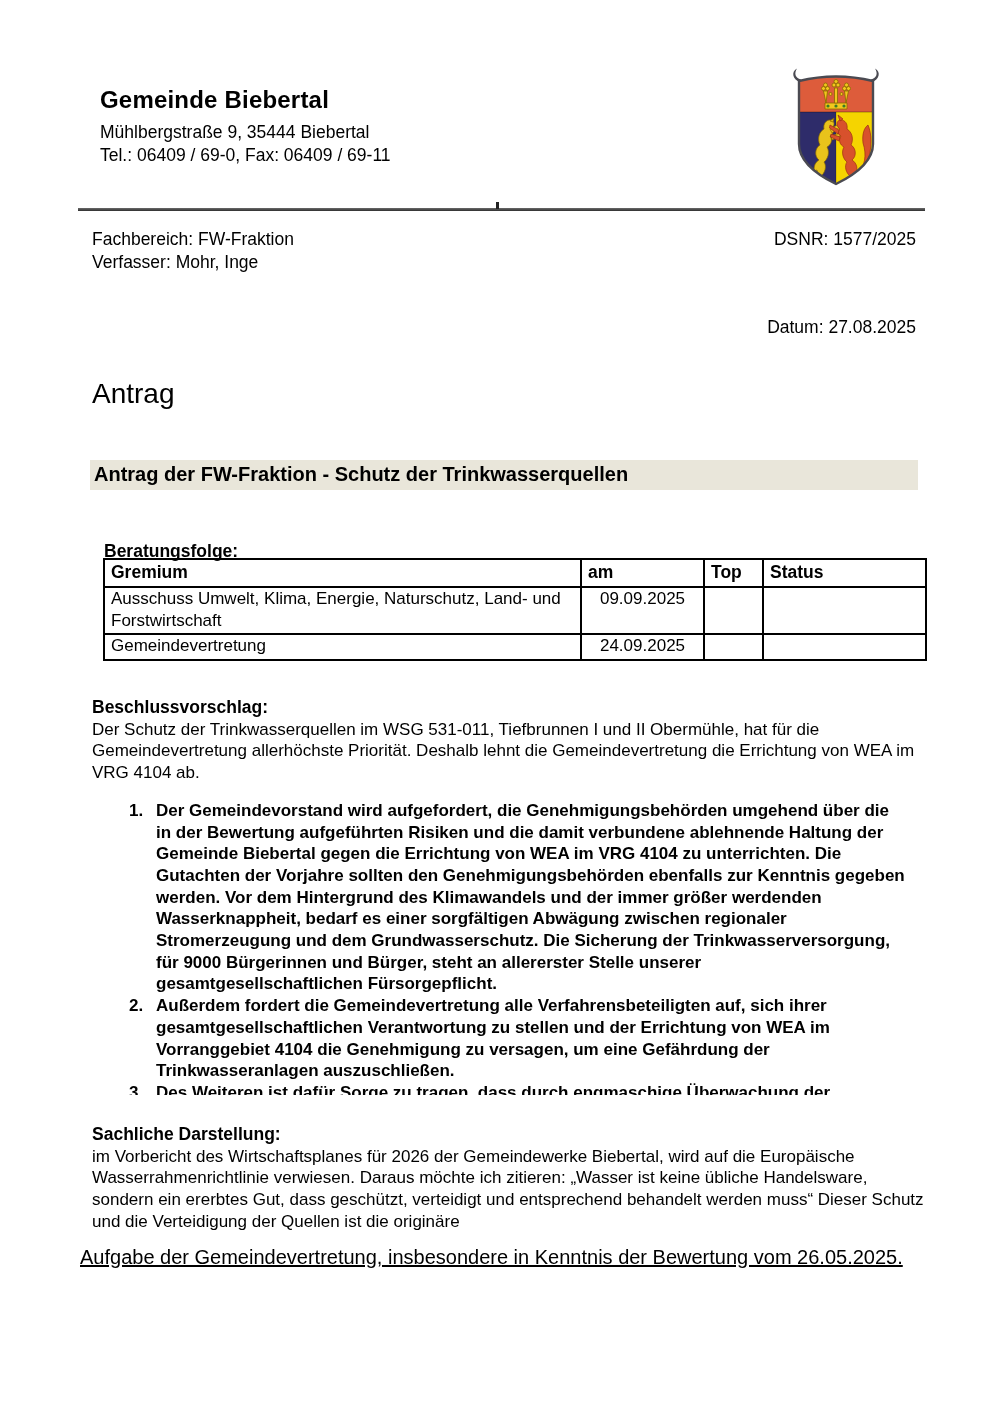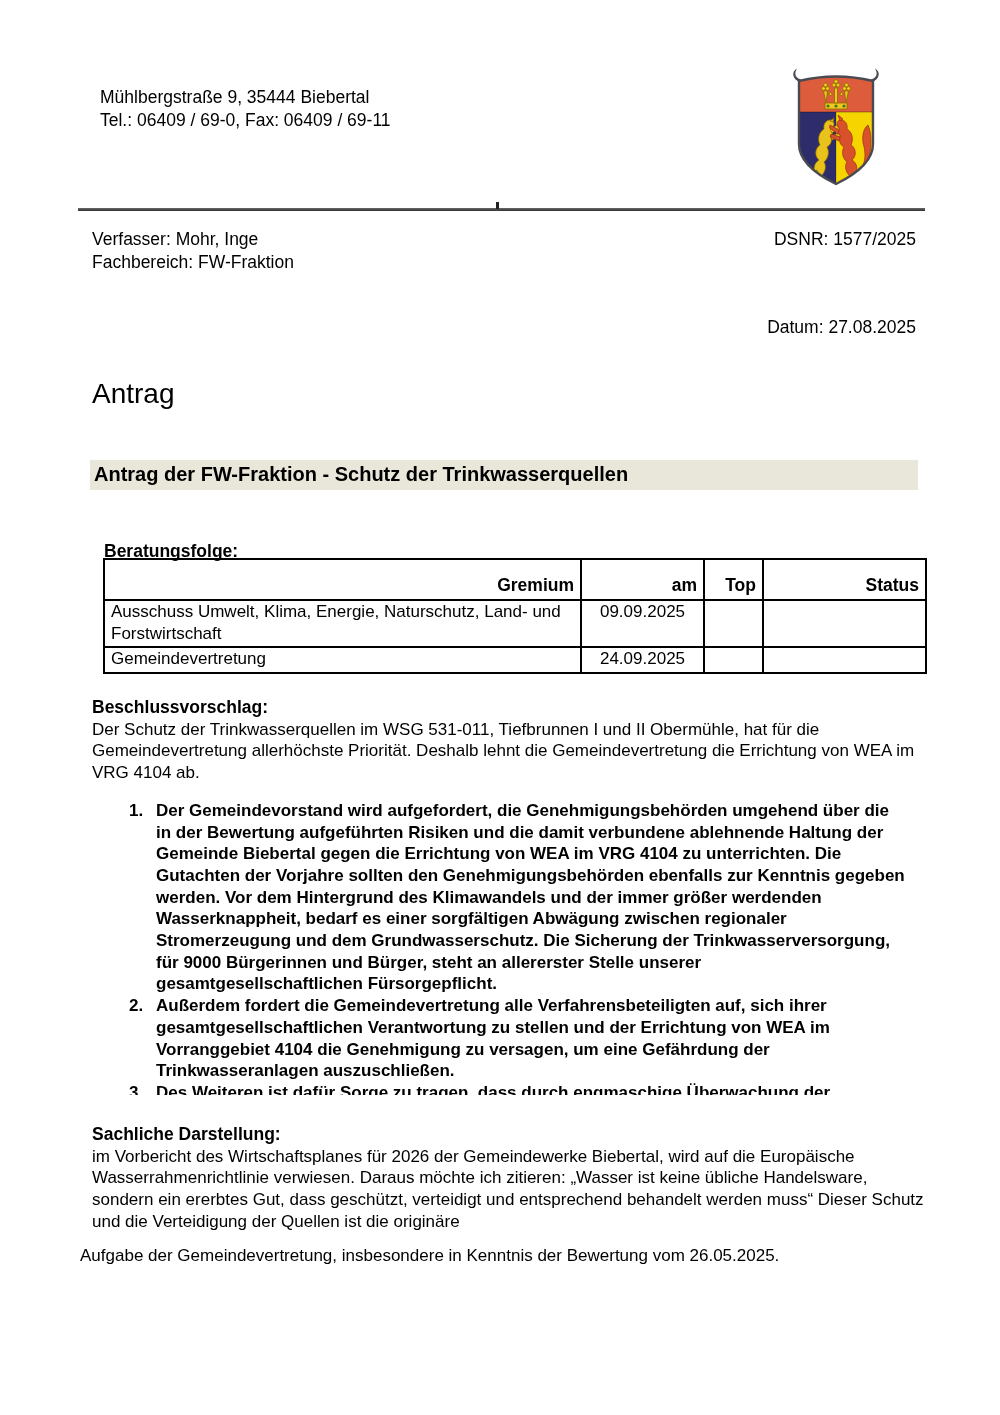--- a/index.html
+++ b/index.html
@@ -28,41 +28,42 @@
     background:#e9e6da; font-weight:bold; font-size:20px; padding:3px 4px 4px 4px; }
 
   .section-heading { font-weight:bold; font-size:17.5px; margin:12px; }
 
   .beratung-heading { position:absolute; left:92px; top:529px; }
 
   table.beratung { position:absolute; left:103px; top:558px; width:822px;
     border-collapse:collapse; font-size:17px; table-layout:fixed; }
   table.beratung th, table.beratung td {
     border:2px solid #000; padding:0 6px 2px 6px; line-height:21.8px; vertical-align:top; }
-  table.beratung th { font-size:17.5px; text-align:right; padding-top:15px; }
+  table.beratung th { font-size:17.5px; text-align:left; padding-top:2px; }
   td.c { text-align:center;margin-top:32px; }
 
   .bodytext { font-size:17px; line-height:21.7px; }
   .bodytext p { margin:0; }
 
   .beschluss { position:absolute; left:92px; top:697px; width:830px; height:398px; overflow:hidden; }
   .beschluss ol { list-style:none; counter-reset:item; margin:16px; padding:0 0 0 48px;font-weight:bold; }
   .beschluss li { counter-increment:item; position:relative; }
   .beschluss li::before { content:counter(item) "."; position:absolute; left:-27px; }
 
   .sachlich { position:absolute; left:92px; top:1124px; width:833px; height:119px; overflow:hidden; }
 
-  .closing { position:absolute; left:80px; top:1246px; font-size:17px; }
+  .closing { position:absolute; left:80px; top:1246px; font-size:20px;text-decoration:underline; }
 </style>
 </head>
 <body>
 
 <div class="page">
 
   <div class="org-header">
+    <div class="org-name">Gemeinde Biebertal</div>
     <div class="org-sub">Mühlbergstraße 9, 35444 Biebertal</div>
     <div class="org-sub">Tel.: 06409 / 69-0, Fax: 06409 / 69-11</div>
   </div>
 
   <svg class="crest" viewBox="0 0 100 128" aria-hidden="true">
     <defs>
       <clipPath id="shieldClip">
         <path d="M13,17 Q50,8 87,17 L87,80 Q87,102 50,120 Q13,102 13,80 Z"></path>
       </clipPath>
     </defs>
@@ -114,22 +115,22 @@
     </g>
     <path d="M13,17 Q50,8 87,17 L87,80 Q87,102 50,120 Q13,102 13,80 Z" fill="none" stroke="#4a4a52" stroke-width="2.4"></path>
     <path d="M14,18 C7,16 4.5,8 11,4.5 C8,9 9,14 15,15.5" fill="#4a4a52"></path>
     <path d="M86,18 C93,16 95.5,8 89,4.5 C92,9 91,14 85,15.5" fill="#4a4a52"></path>
   </svg>
 
   <div class="rule"></div>
   <div class="rule-tick"></div>
 
   <div class="meta">
+    <div>Fachbereich: FW-Fraktion</div>
     <div>Verfasser: Mohr, Inge</div>
-    <div>Fachbereich: FW-Fraktion</div>
     <div class="meta-right">DSNR: 1577/2025</div>
   </div>
   <div class="datum">Datum: 27.08.2025</div>
 
   <div class="doc-type">Antrag</div>
 
   <div class="subject-bar">Antrag der FW-Fraktion - Schutz der Trinkwasserquellen</div>
 
   <div class="section-heading beratung-heading">Beratungsfolge:</div>
 

